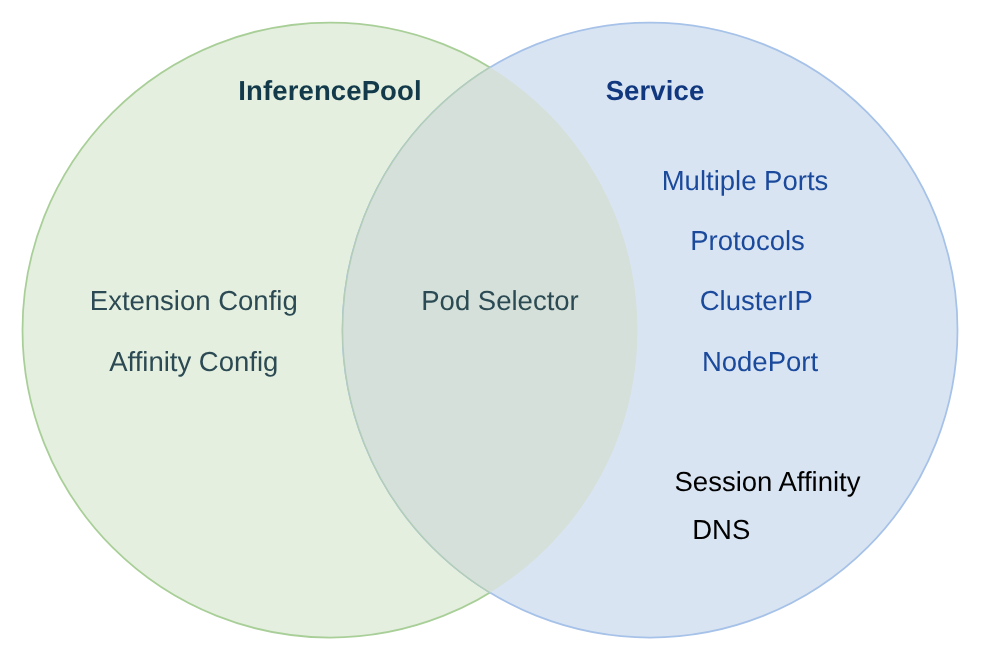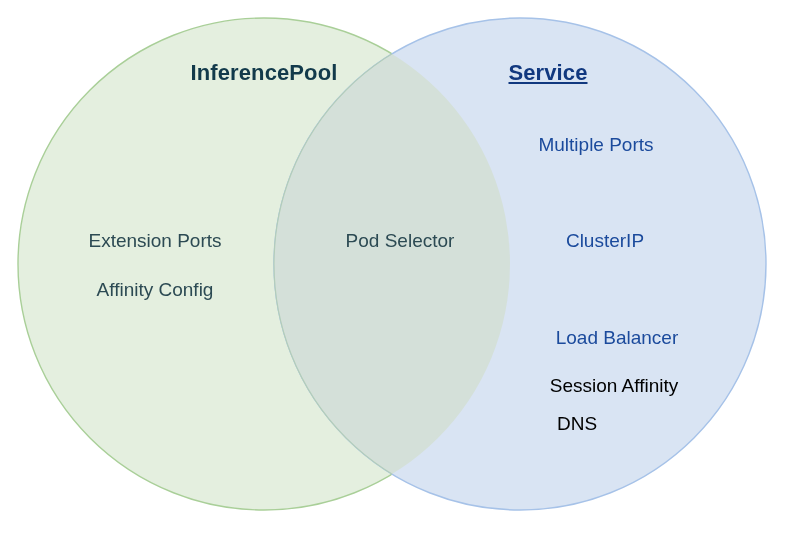--- a/index.html
+++ b/index.html
@@ -40,28 +40,27 @@
     letter-spacing: 0.1px;
     white-space: nowrap;
     transform: translate(-50%, -50%);
   }
   #title-left {
     left: 264px;
     top: 73px;
     color: #123a4b;
   }
   #title-right {
-    left: 548px;
+    left: 524px;
     top: 73px;
     color: #11387f;
-    text-decoration: underline;
   }
   .item {
     position: absolute;
-    font-size: 19px;
+    font-size: 22px;
     white-space: nowrap;
     transform: translate(-50%, -50%);
   }
   .item-left, .item-center {
     color: #2c4a53;
   }
   .item-right {
     color: #1b4a9c;
   }
 </style>
@@ -85,25 +84,26 @@
       <circle id="circle-overlap" cx="520" cy="264" r="246" fill="#d4e0d9" stroke="#b3cdb9" stroke-width="1.2"></circle>
     </g>
   </svg>
 
   <div class="text-layer">
 
     <div class="set-title" id="title-left" style="color: rgb(18, 58, 75);">InferencePool</div>
 
     <div class="set-title" id="title-right" style="color: rgb(17, 56, 127);">Service</div>
 
-    <div class="item item-left" id="left-item-0" style="left: 155px; top: 241px; color: rgb(44, 74, 83);">Extension Ports</div>
+    <div class="item item-left" id="left-item-0" style="left: 155px; top: 241px; color: rgb(44, 74, 83);">Extension Config</div>
     <div class="item item-left" id="left-item-1" style="left: 155px; top: 290px; color: rgb(44, 74, 83);">Affinity Config</div>
 
     <div class="item item-center" id="center-item-0" style="left: 400px; top: 241px; color: rgb(44, 74, 83);">Pod Selector</div>
 
     <div class="item item-right" id="right-item-0" style="left: 596px; top: 145px; color: rgb(27, 74, 156);">Multiple Ports</div>
+    <div class="item item-right" id="right-item-1" style="left: 598px; top: 193px; color: rgb(27, 74, 156);">Protocols</div>
     <div class="item item-right" id="right-item-2" style="left: 605px; top: 241px; color: rgb(27, 74, 156); text-align: right;">ClusterIP</div>
-    <div class="item item-right" id="right-item-4" style="left: 617px; top: 338px; color: rgb(27, 74, 156);">Load Balancer</div>
+    <div class="item item-right" id="right-item-3" style="left: 608px; top: 290px; color: rgb(27, 74, 156);">NodePort</div>
     <div class="item item-right" id="right-item-5" style="left: 614px; top: 386px; color: #000000;">Session Affinity</div>
     <div class="item item-right" id="right-item-6" style="left: 577px; top: 424px; color: #000000;">DNS</div>
 
   </div>
 </div>
 
 </body></html>

